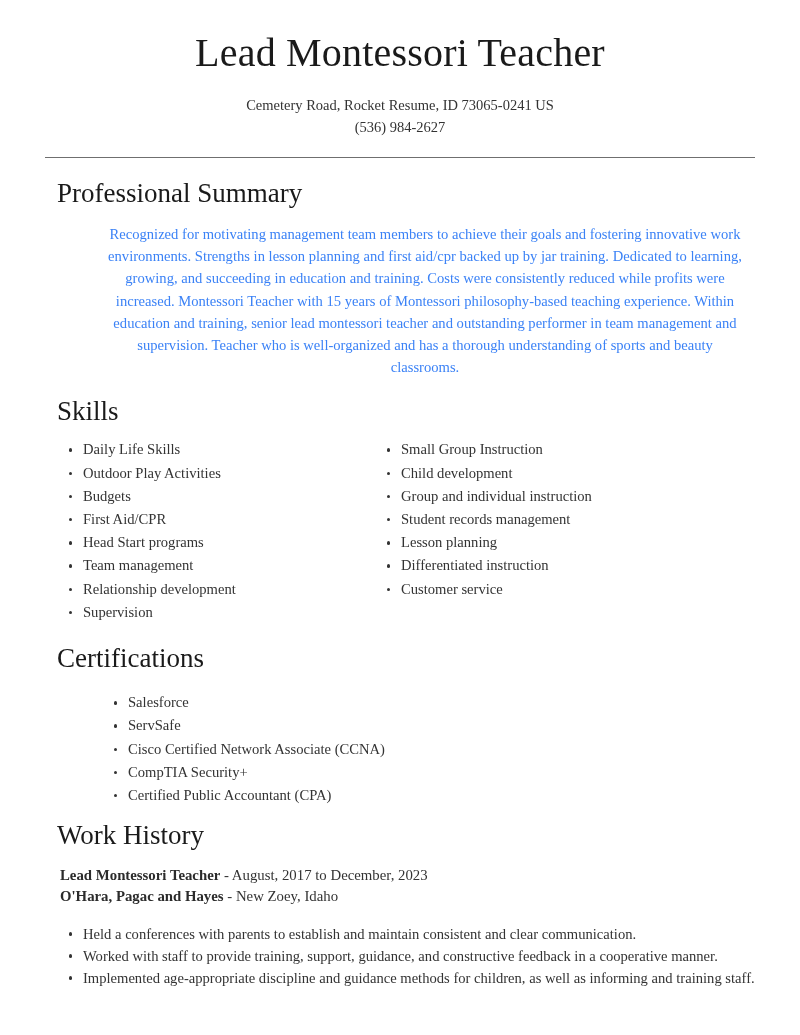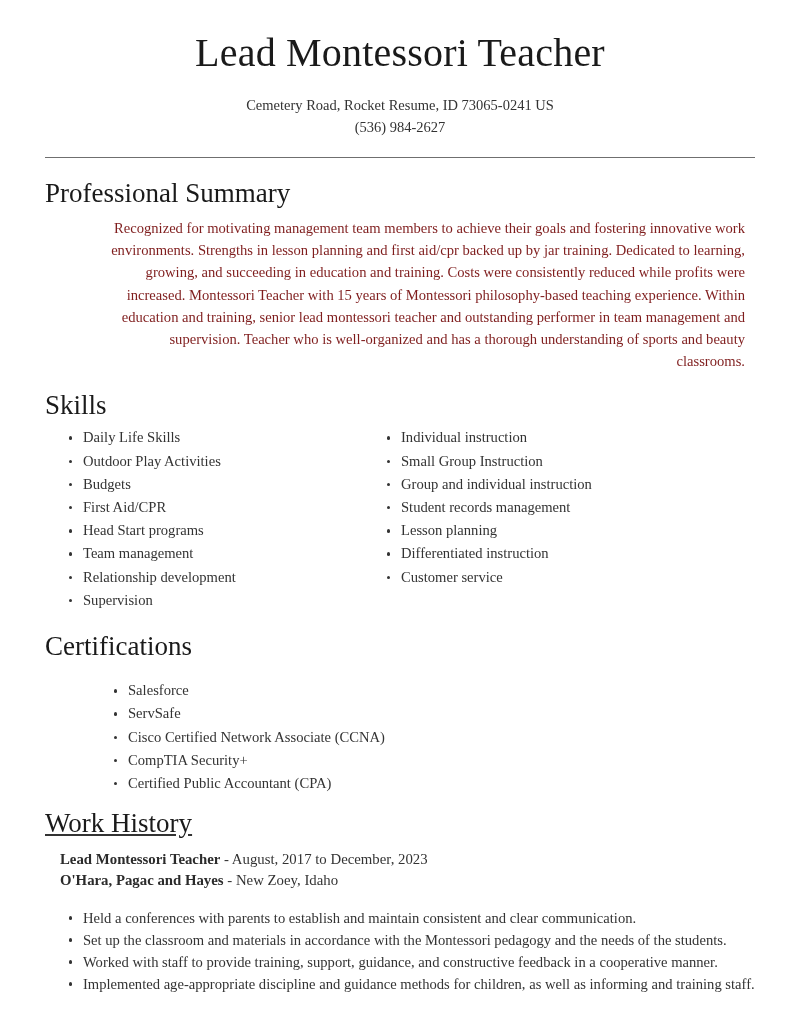--- a/index.html
+++ b/index.html
@@ -56,39 +56,39 @@
 
   
   .section {
     padding: 0 45px 0 45px;
   }
   .section-title {
     font-family: "Liberation Serif", "DejaVu Serif", serif;
     font-size: 27px;
     font-weight: 400;
     color: #1a1a1a;
-    margin: 0;
+    margin: 12px;
     line-height: 1.3;
   }
   #section-summary { margin-top: 18px; }
   #section-skills { margin-top: 16px; }
   #section-certs { margin-top: 14px; }
-  #section-work { margin-top: 14px; text-decoration: underline; }
+  #section-work { margin-top: 14px; }
 
   .section-body {
     padding-left: 60px;
     padding-right: 0;
   }
 
   .summary-text {
     font-size: 14.6px;
     line-height: 1.52;
-    color: #7f1d1d;
+    color: #3b82f6;
     margin: 6px 0 0 0;
-    text-align: right;
+    text-align: center;
     padding-right: 10px;
   }
 
   
   ul.bullets {
     list-style: none;
     margin: 18px 0 0 0;
     padding: 0;
   }
   ul.bullets li {
@@ -173,22 +173,22 @@
         <li>Budgets</li>
         <li>First Aid/CPR</li>
         <li>Head Start programs</li>
         <li>Team management</li>
         <li>Relationship development</li>
         <li>Supervision</li>
       </ul>
     </div>
     <div class="skills-col-right">
       <ul class="bullets">
-        <li>Individual instruction</li>
         <li>Small Group Instruction</li>
+        <li>Child development</li>
         <li>Group and individual instruction</li>
         <li>Student records management</li>
         <li>Lesson planning</li>
         <li>Differentiated instruction</li>
         <li>Customer service</li>
       </ul>
     </div>
   </div>
 
   <div class="section" id="section-certs">
@@ -211,21 +211,20 @@
   <div class="job">
     <div class="job-line">
       <span class="strong">Lead Montessori Teacher</span><span> - August, 2017 to December, 2023</span>
     </div>
     <div class="job-line">
       <span class="strong">O'Hara, Pagac and Hayes</span><span> - New Zoey, Idaho</span>
     </div>
     <div class="job-bullets">
       <ul class="bullets">
         <li>Held a conferences with parents to establish and maintain consistent and clear communication.</li>
-        <li>Set up the classroom and materials in accordance with the Montessori pedagogy and the needs of the students.</li>
         <li>Worked with staff to provide training, support, guidance, and constructive feedback in a cooperative manner.</li>
         <li>Implemented age-appropriate discipline and guidance methods for children, as well as informing and training staff.</li>
 
       </ul>
     </div>
   </div>
 
 </div>
 
 </body></html>

